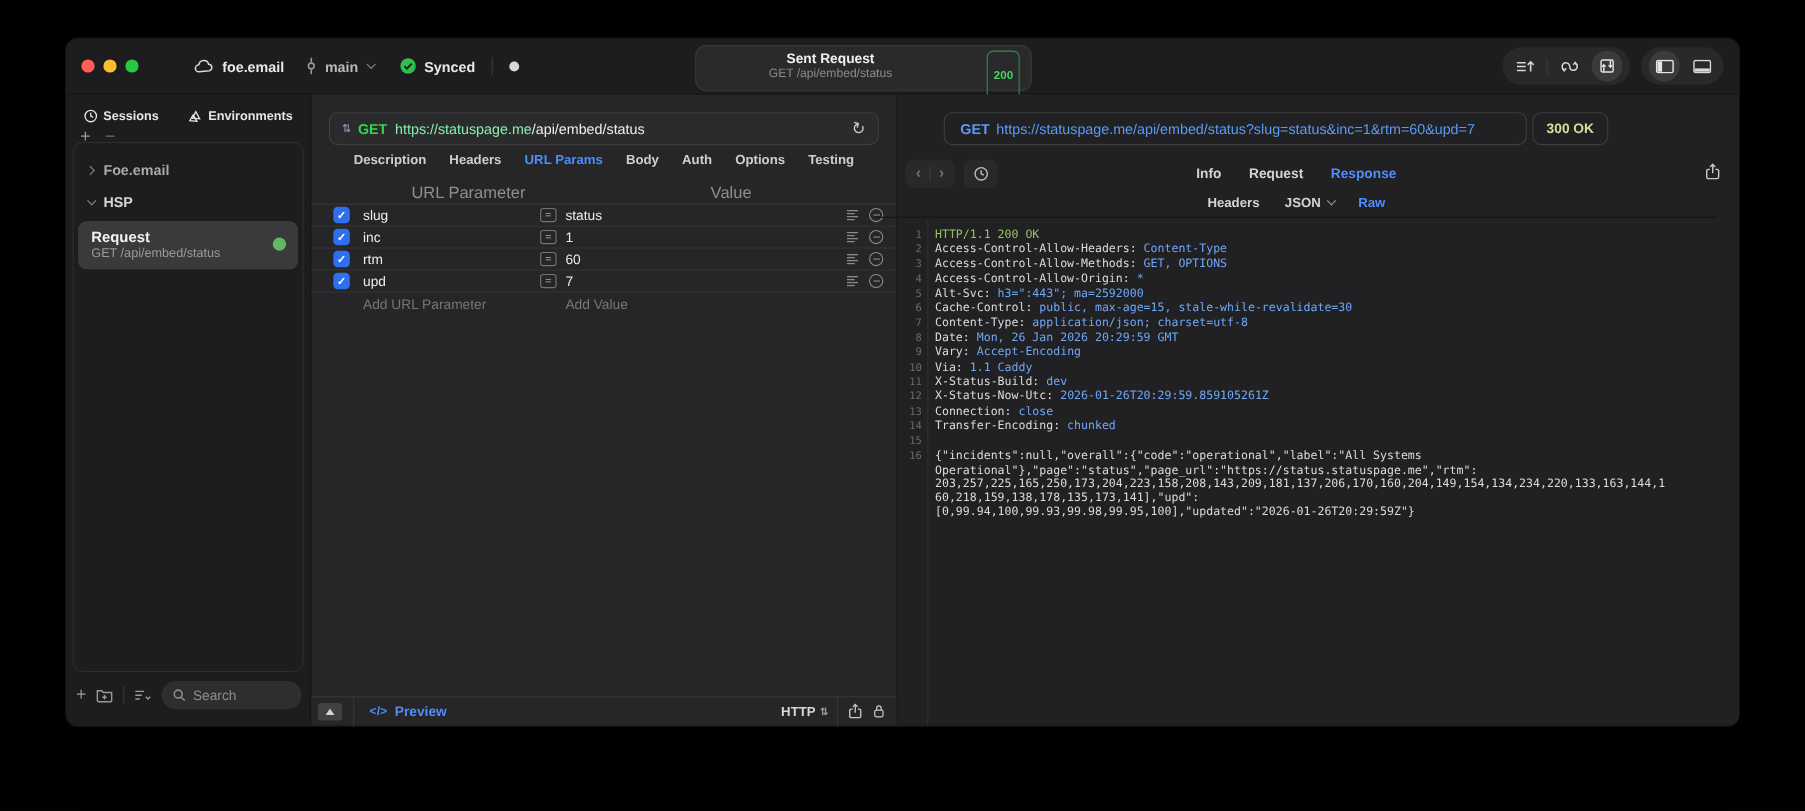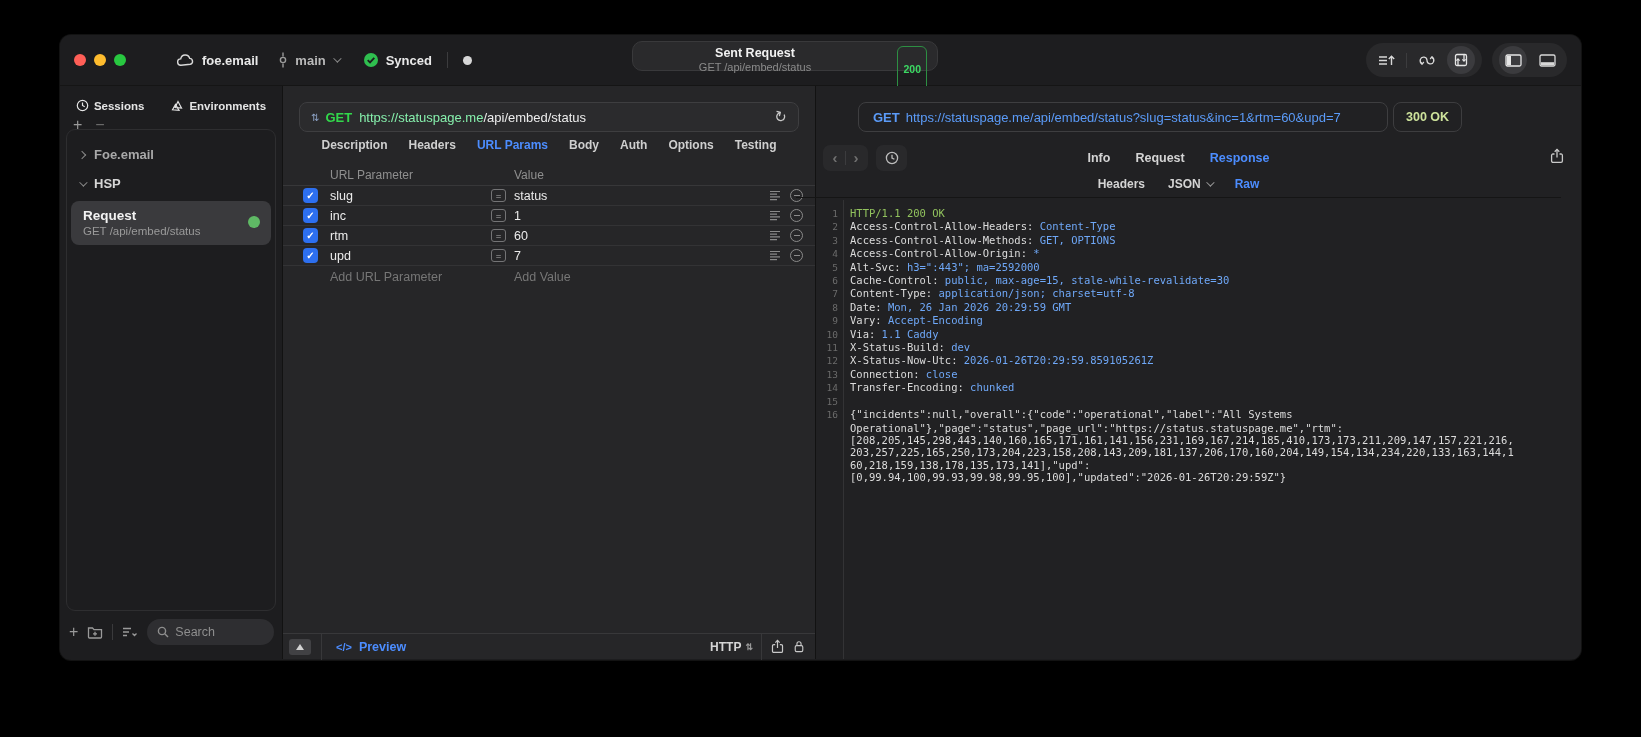--- a/index.html
+++ b/index.html
@@ -21,21 +21,21 @@
   .tb-left { display:flex; align-items:center; margin-left:50px; gap:7px;
     color:#e9e9e9; font-size:13px; font-weight:600; }
   .tb-left .dim { color:#b9b9b9; font-weight:600; }
   .tb-sep { width:1px; height:16px; background:#3c3c3e; margin:0 8px; }
   .rec-dot { width:9px; height:9px; border-radius:50%; background:#d7d7d7; }
   .chev { width:6px; height:6px; border-right:1.6px solid #9a9a9a; border-bottom:1.6px solid #9a9a9a;
     display:inline-block; }
   .chev-down { transform:rotate(45deg) translateY(-2px); }
   .chev-right { transform:rotate(-45deg); }
 
-  .tb-center { position:absolute; left:572px; top:6px; width:306px; height:30px;
+  .tb-center { position:absolute; left:572px; top:6px; width:306px; height:42px;
     background:#2a2a2c; border:1px solid #39393b; border-radius:10px; }
   .tbc-text { position:absolute; left:0; right:60px; top:4px; text-align:center; }
   .tbc-title { font-size:12.5px; font-weight:700; color:#f1f1f1; }
   .tbc-sub { font-size:11px; color:#8b8b8b; margin-top:1px; }
   .tbc-status { position:absolute; right:10px; top:4px; text-align:right; }
   .badge-200 { display:inline-block; border:1px solid #2d8f43; color:#3cd963; border-radius:6px;
     font-size:10.5px; font-weight:700; line-height:13px; padding:16px 5px; }
   .tbc-time { font-size:11px; color:#8b8b8b; margin-top:1px; }
 
   .tb-right { position:absolute; right:14px; top:8px; display:flex; gap:10px; }
@@ -84,21 +84,21 @@
   .url-host { color:#86efac; } .url-path { color:#ededed; }
   .reload { margin-left:auto; color:#c9c9c9; font-size:15px;
     font-family:"DejaVu Sans", sans-serif; transform:rotate(15deg); }
 
   .ed-tabs { display:flex; justify-content:center; gap:21px; margin-top:6px;
     font-size:12px; font-weight:700; color:#cfcfcf; }
   .ed-tab.active { color:#4c8dff; }
 
   .param-table { margin-top:13px; font-size:12.5px; }
   .pt-head { display:flex; align-items:center; height:21px; color:#8f8f8f;
-    font-size:12px; border-bottom:1px solid #373739; }
+    font-size:15px; border-bottom:1px solid #373739;gap:44px; }
   .pt-row { display:flex; align-items:center; height:20px; border-bottom:1px solid #333335; }
   .pt-add { display:flex; align-items:center; height:21px; color:#767676; }
   .c-check { width:15px; margin-left:20px; flex:none; }
   .checkbox { width:15px; height:15px; border-radius:4px; background:#2d6fef; color:#fff;
     font-size:10px; font-weight:700; display:flex; align-items:center; justify-content:center; }
   .c-name { margin-left:12px; width:161px; flex:none; color:#ececec; }
   .c-eq { width:15px; flex:none; }
   .eqbox { width:15px; height:13px; border:1px solid #747476; border-radius:3px; color:#b0b0b0;
     font-size:9.5px; display:flex; align-items:center; justify-content:center; }
   .c-value { margin-left:8px; flex:1; color:#ececec; }
@@ -587,24 +587,20 @@
           <div class="resp-line">
             <span class="resp-num">16</span>
             <span class="resp-text"><span>{"incidents":null,"overall":{"code":"operational","label":"All Systems</span></span>
           </div>
           <div class="resp-line">
             <span class="resp-num"></span>
             <span class="resp-text"><span>Operational"},"page":"status","page_url":"https://status.statuspage.me","rtm":</span></span>
           </div>
           <div class="resp-line">
             <span class="resp-num"></span>
-            <span class="resp-text"><span>[208,205,145,298,443,140,160,165,171,161,141,156,231,169,167,214,185,410,173,173,211,209,147,157,221,216,</span></span>
-          </div>
-          <div class="resp-line">
-            <span class="resp-num"></span>
             <span class="resp-text"><span>203,257,225,165,250,173,204,223,158,208,143,209,181,137,206,170,160,204,149,154,134,234,220,133,163,144,1</span></span>
           </div>
           <div class="resp-line">
             <span class="resp-num"></span>
             <span class="resp-text"><span>60,218,159,138,178,135,173,141],"upd":</span></span>
           </div>
           <div class="resp-line">
             <span class="resp-num"></span>
             <span class="resp-text"><span>[0,99.94,100,99.93,99.98,99.95,100],"updated":"2026-01-26T20:29:59Z"}</span></span>
           </div>

